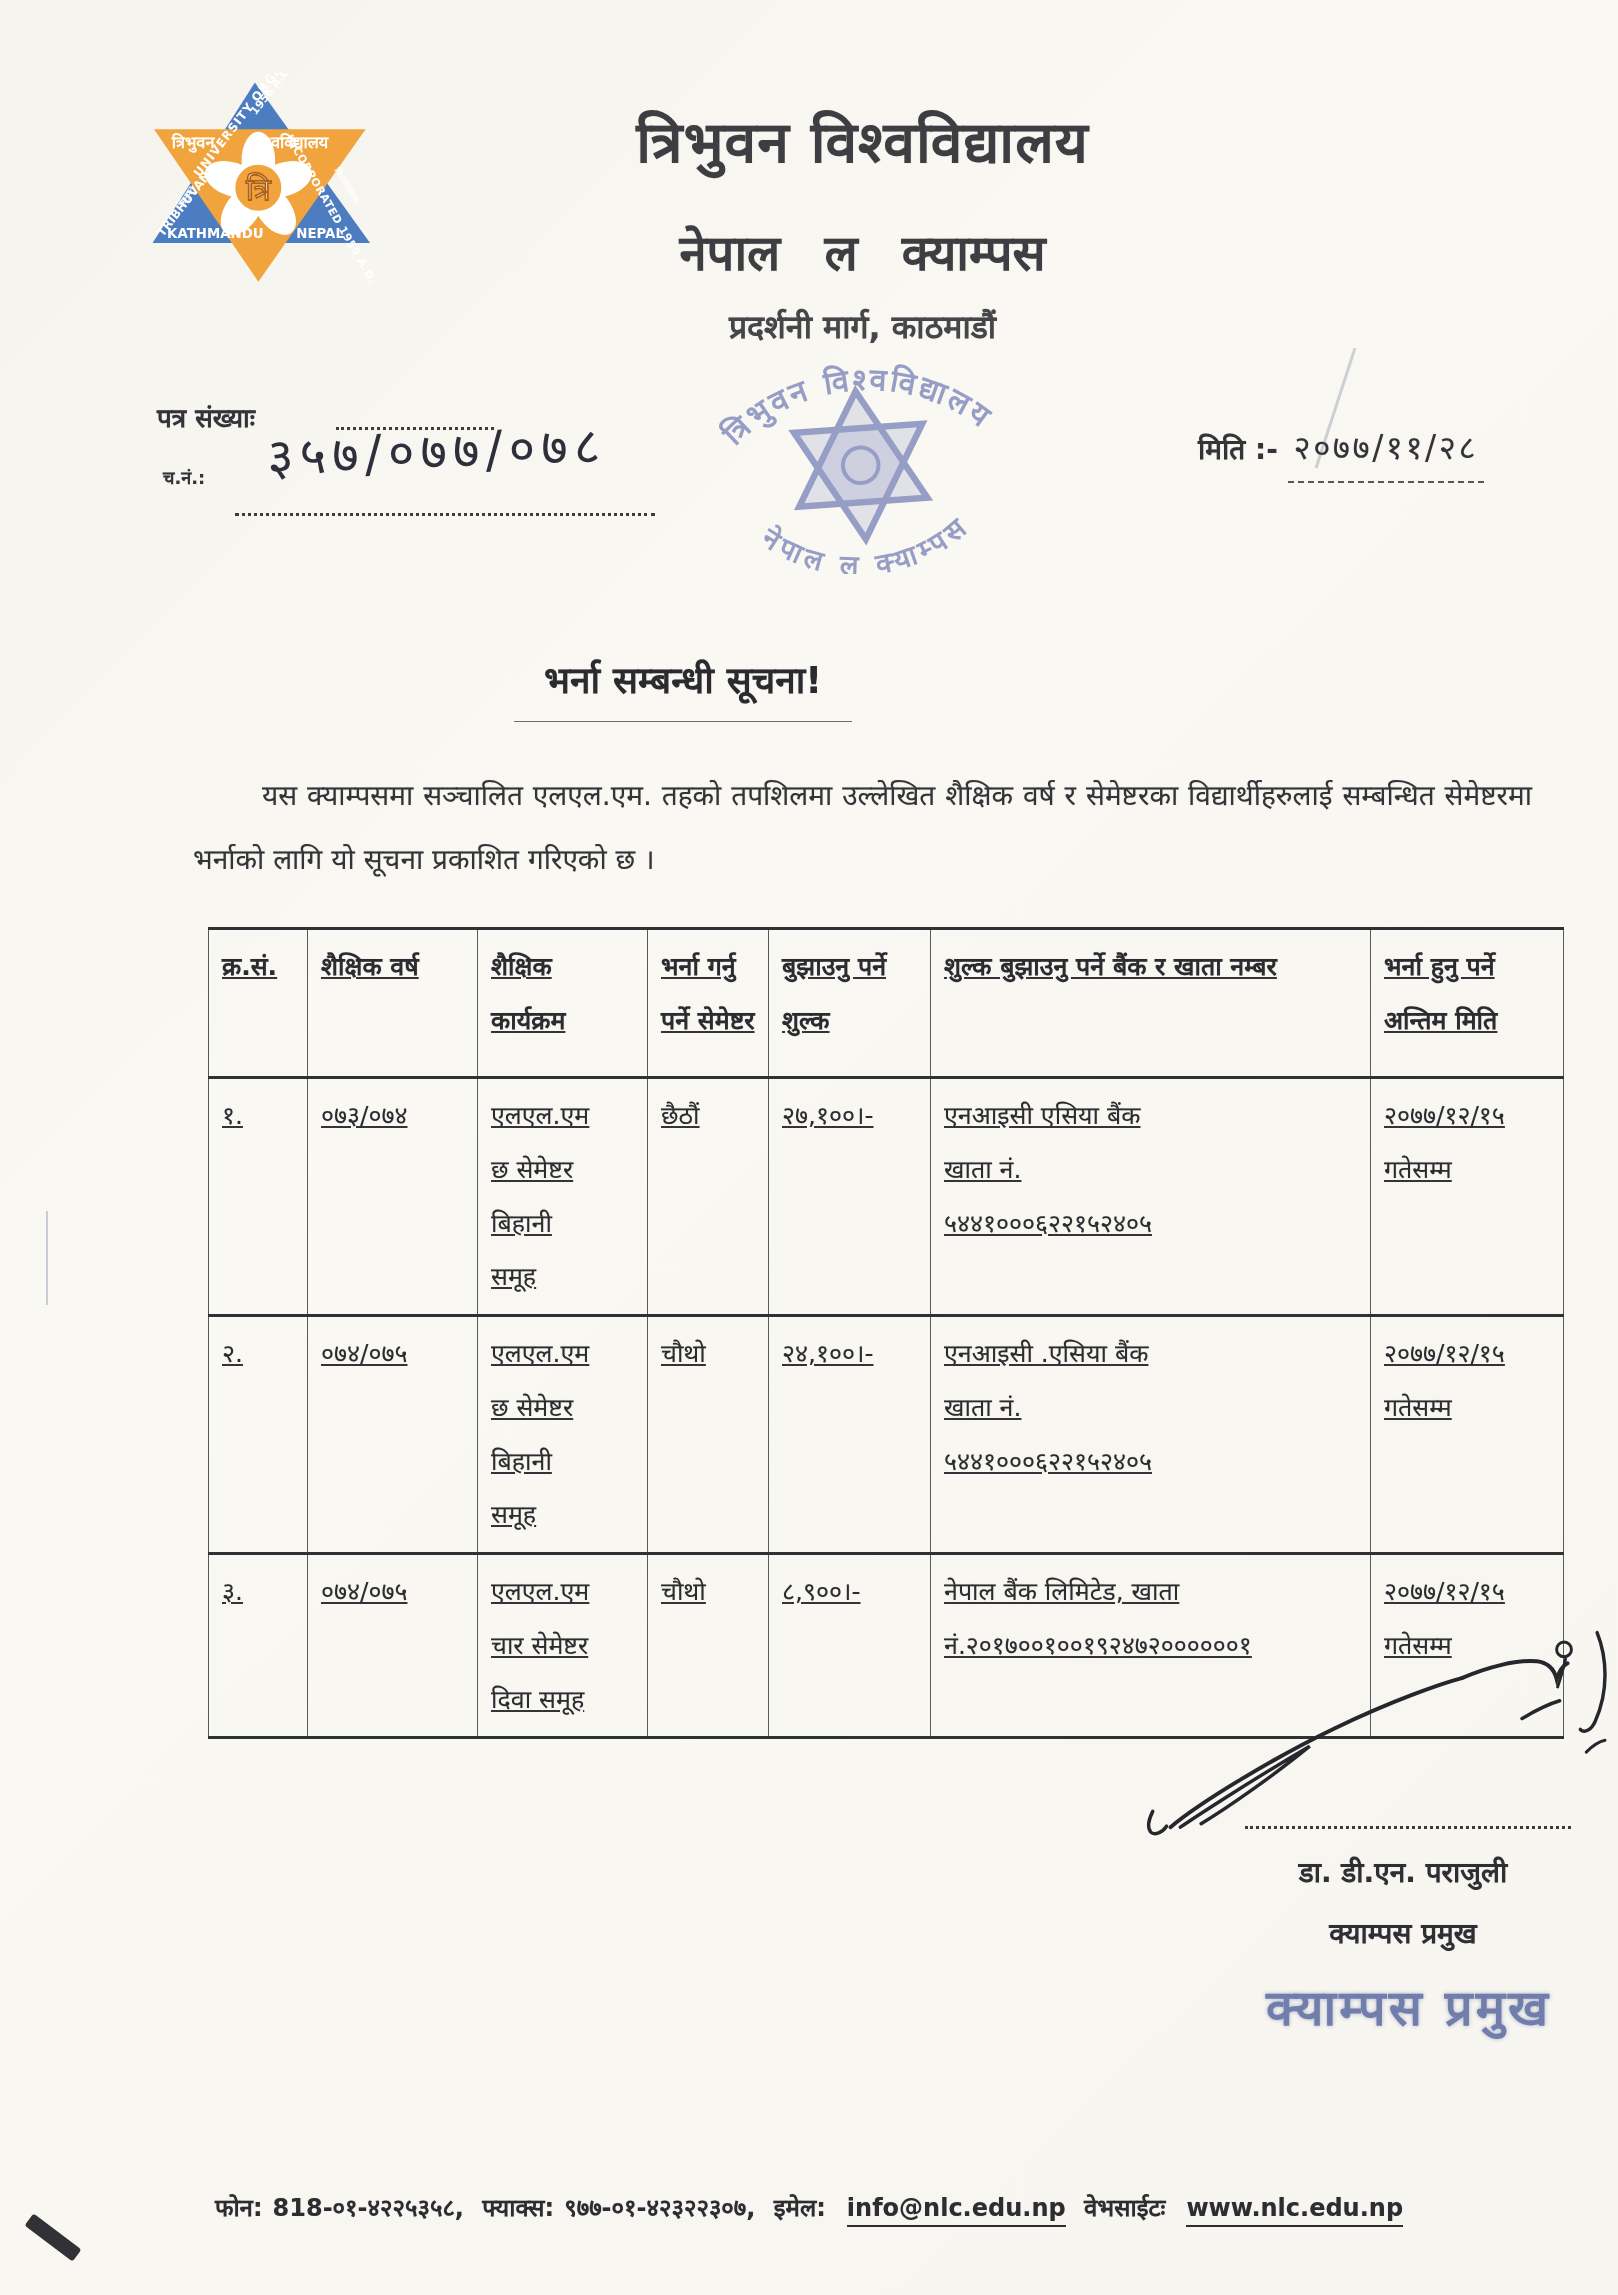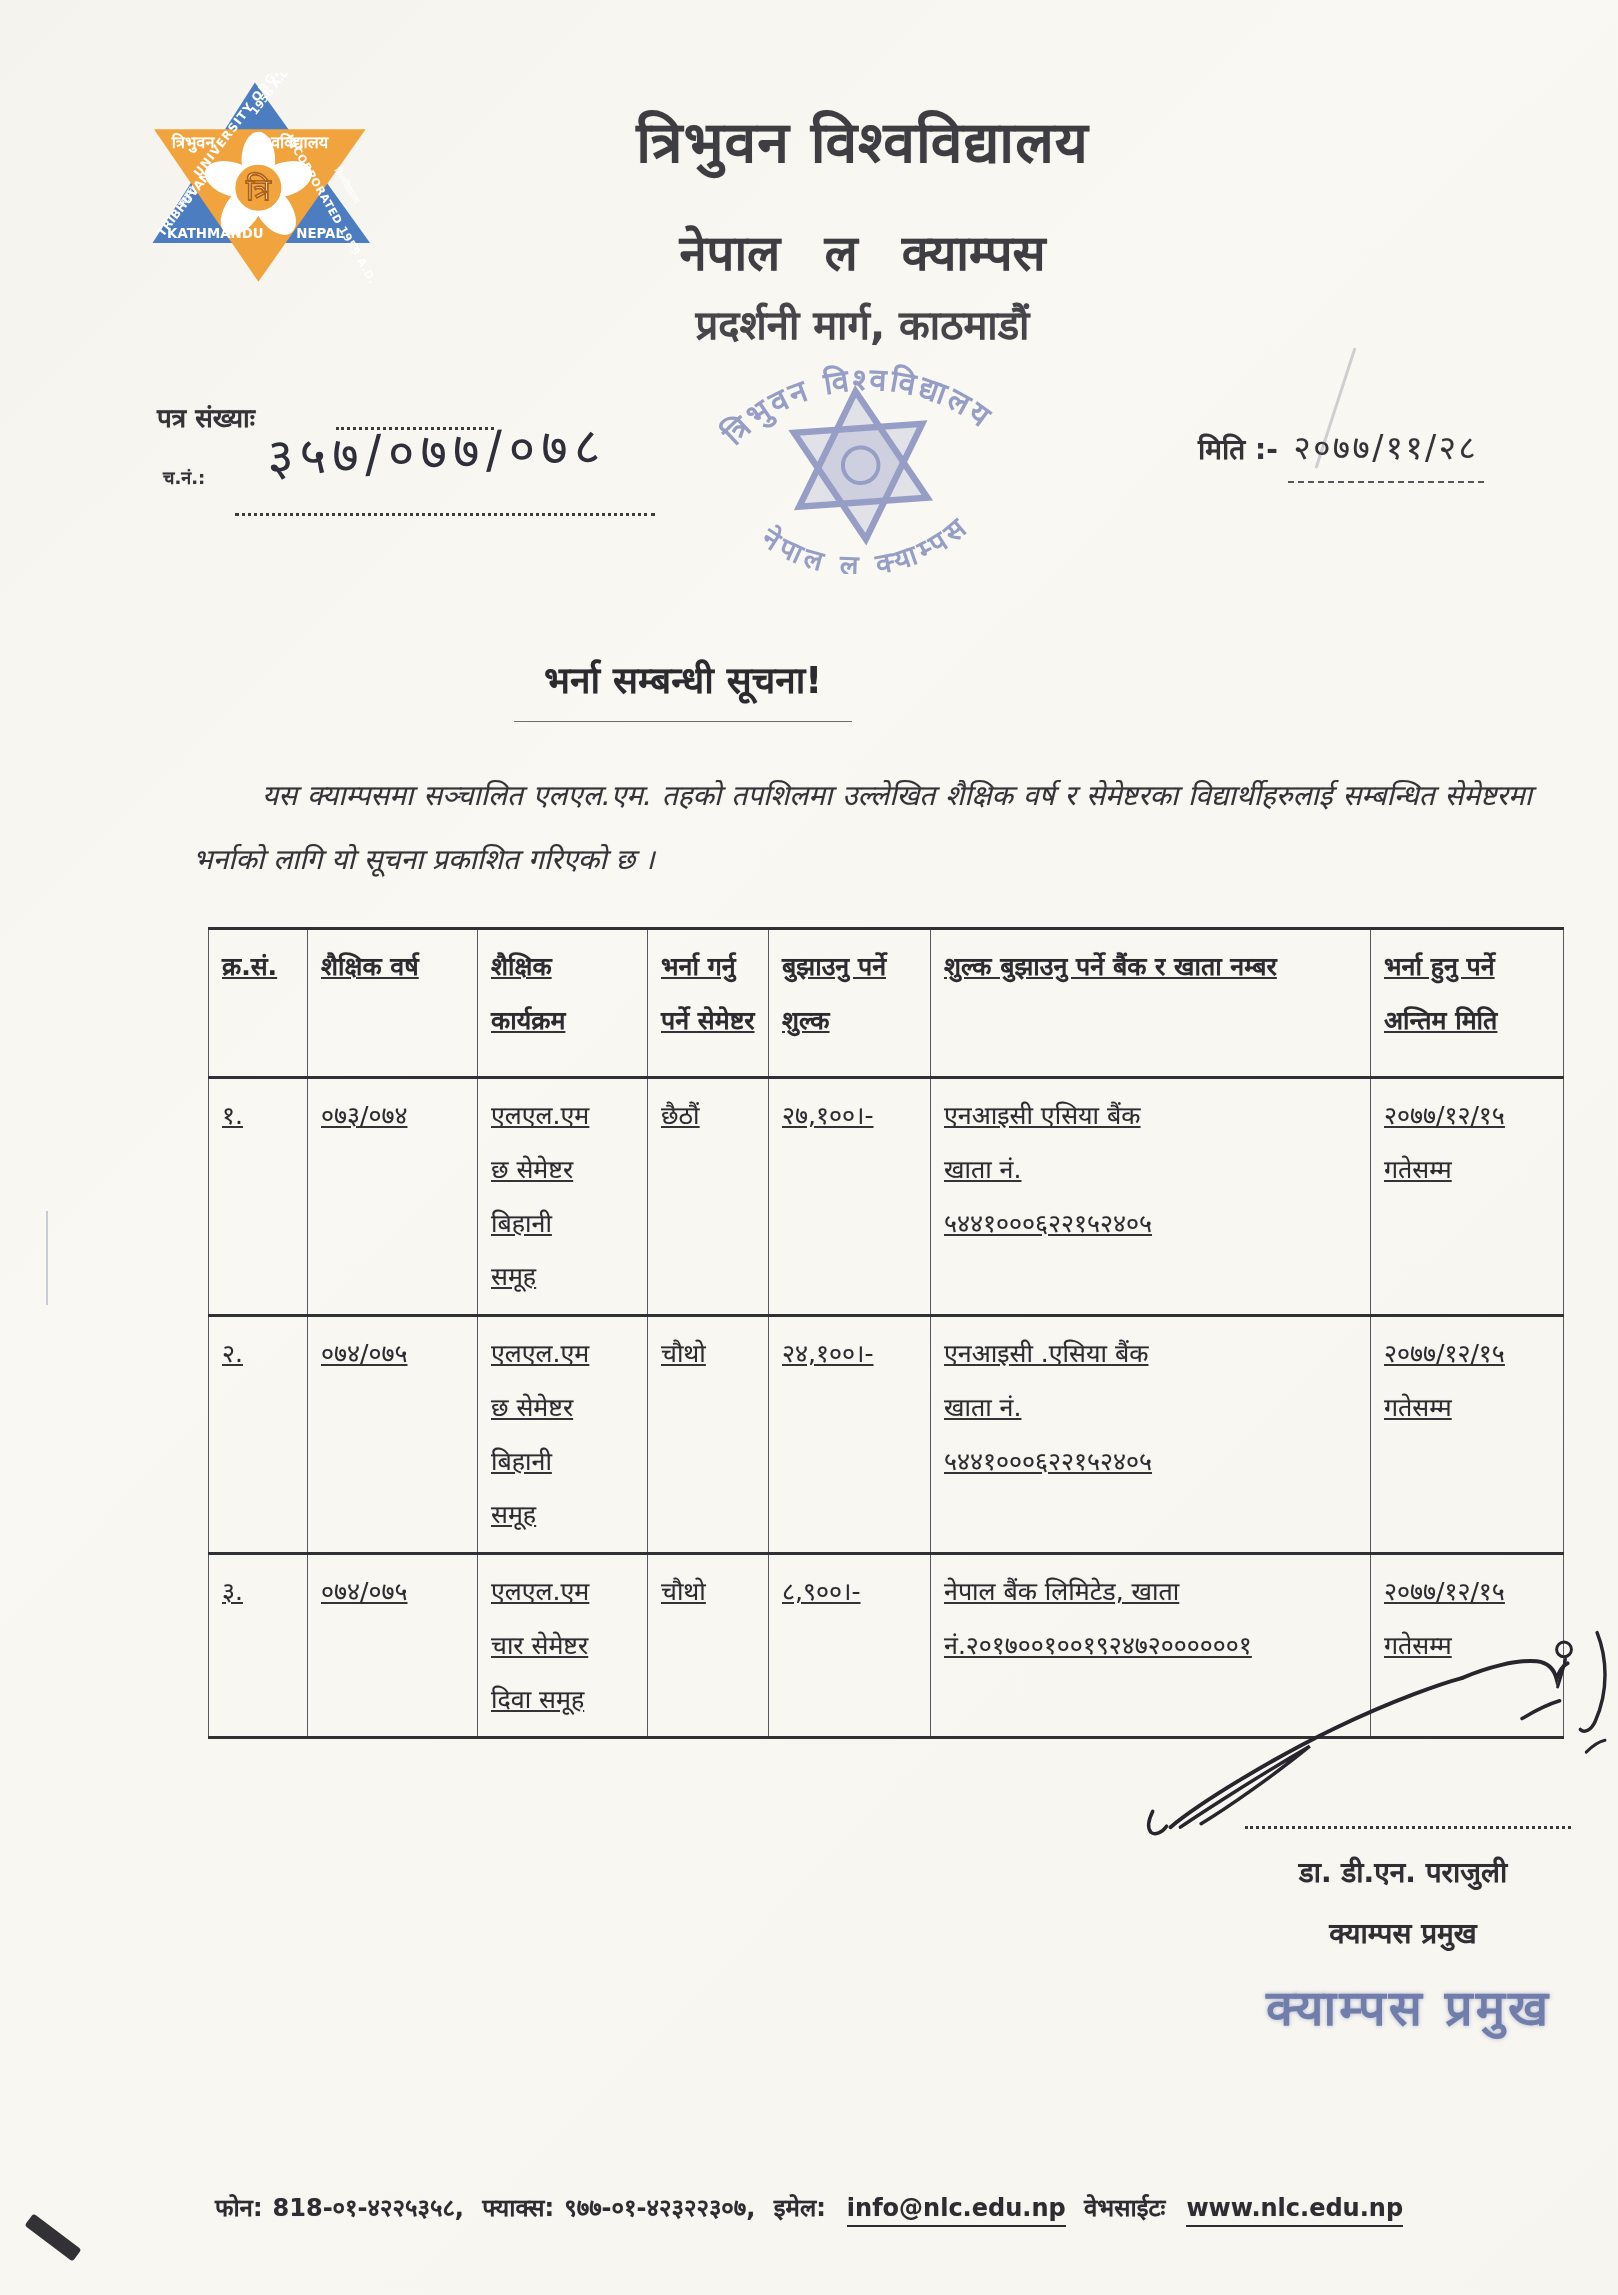--- a/index.html
+++ b/index.html
@@ -8,41 +8,41 @@
     background:linear-gradient(135deg,#f5f3ee 0%,#faf8f3 35%,#f7f5f0 100%);
     font-family:"DejaVu Sans", sans-serif; color:#333338; overflow:hidden;
   }
   .abs { position:absolute; }
   .ink { text-shadow:0 0 1px rgba(45,45,50,.25); }
 
   
   .hdr { left:467px; top:101px; width:791px; text-align:center; }
   .t1 { font-size:57px; font-weight:700; color:#3e3e42; letter-spacing:1px; }
   .t2 { font-size:49px; font-weight:700; color:#3e3e42; margin-top:39px; word-spacing:27px; }
-  .t3 { font-size:40px; font-weight:700; color:#46464a; margin-top:12px; }
+  .t3 { font-size:32px; font-weight:700; color:#46464a; margin-top:20px; }
 
   
   .patra { left:157px; top:399px; font-size:26px; font-weight:700; }
   .patra-dots { left:336px; top:403px; width:158px; height:24px; border-bottom:3px dotted #3c3c3c; }
   .chano { left:163px; top:465px; font-size:18px; font-weight:700; }
   .ref-val { left:267px; top:414px; font-size:51px; color:#2f2f3c; transform:rotate(-2deg);
              letter-spacing:6px; font-weight:400; }
   .ref-dots { left:235px; top:489px; width:420px; height:24px; border-bottom:3px dotted #3c3c3c; }
   .miti { left:1198px; top:424px; font-size:28px; font-weight:700; }
   .miti .value { font-size:33px; font-weight:400; border-bottom:2px dashed #55555c;
                  padding:0 6px 12px 6px; letter-spacing:2.5px; display:inline-block; }
 
   
   .notice-title { left:514px; top:653px; width:692px; 
                   font-size:37px; font-weight:700; color:#2b2b2f; }
   .notice-title span { display:inline-block; border-bottom:1.5px solid #6e6e72; padding:0 30px 17px 30px; }
 
   
   .body-text { left:193px; top:764px; width:1339px; font-size:28px; line-height:2.3;
-               text-align:justify; text-indent:69px; color:#333338;font-style:italic; }
+               text-align:justify; text-indent:69px; color:#333338; }
 
   
   table.fee { position:absolute; left:208px; top:927px; width:1152px;
               border-collapse:collapse; table-layout:fixed;text-decoration:underline; }
   table.fee col.c0{width:99px} table.fee col.c1{width:170px} table.fee col.c2{width:170px}
   table.fee col.c3{width:121px} table.fee col.c4{width:162px} table.fee col.c5{width:440px}
   table.fee col.c6{width:193px}
   table.fee th, table.fee td {
     border-left:1.5px solid #565a60; border-right:1.5px solid #565a60;
     border-top:3px solid #2f3134; border-bottom:3px solid #2f3134;

